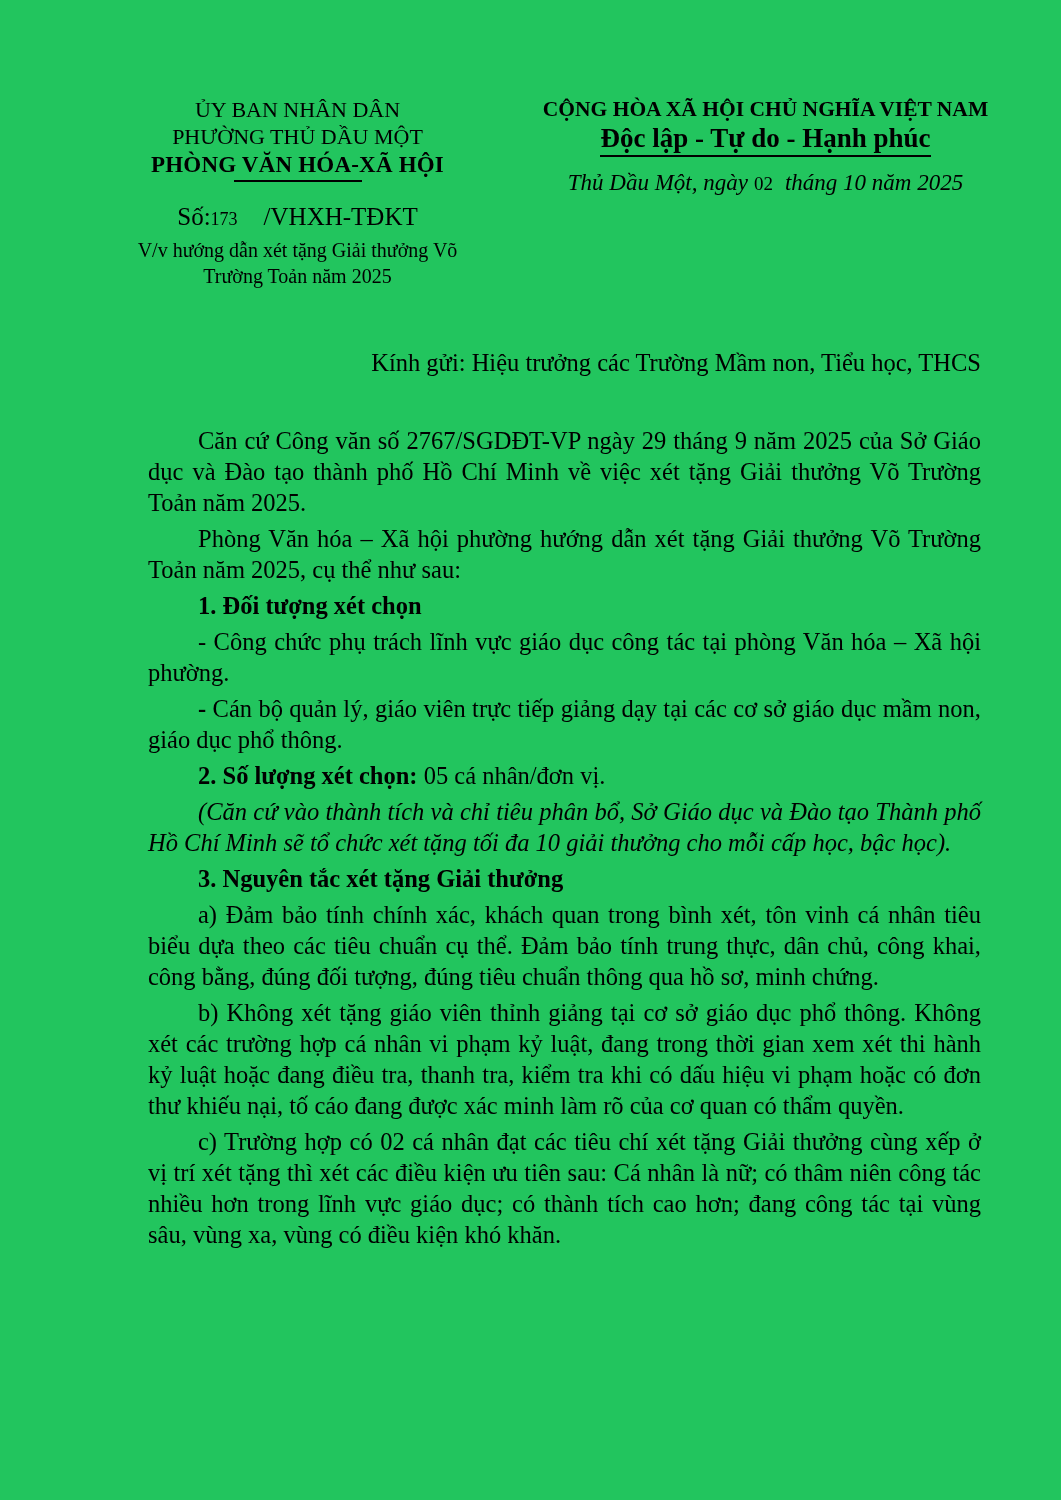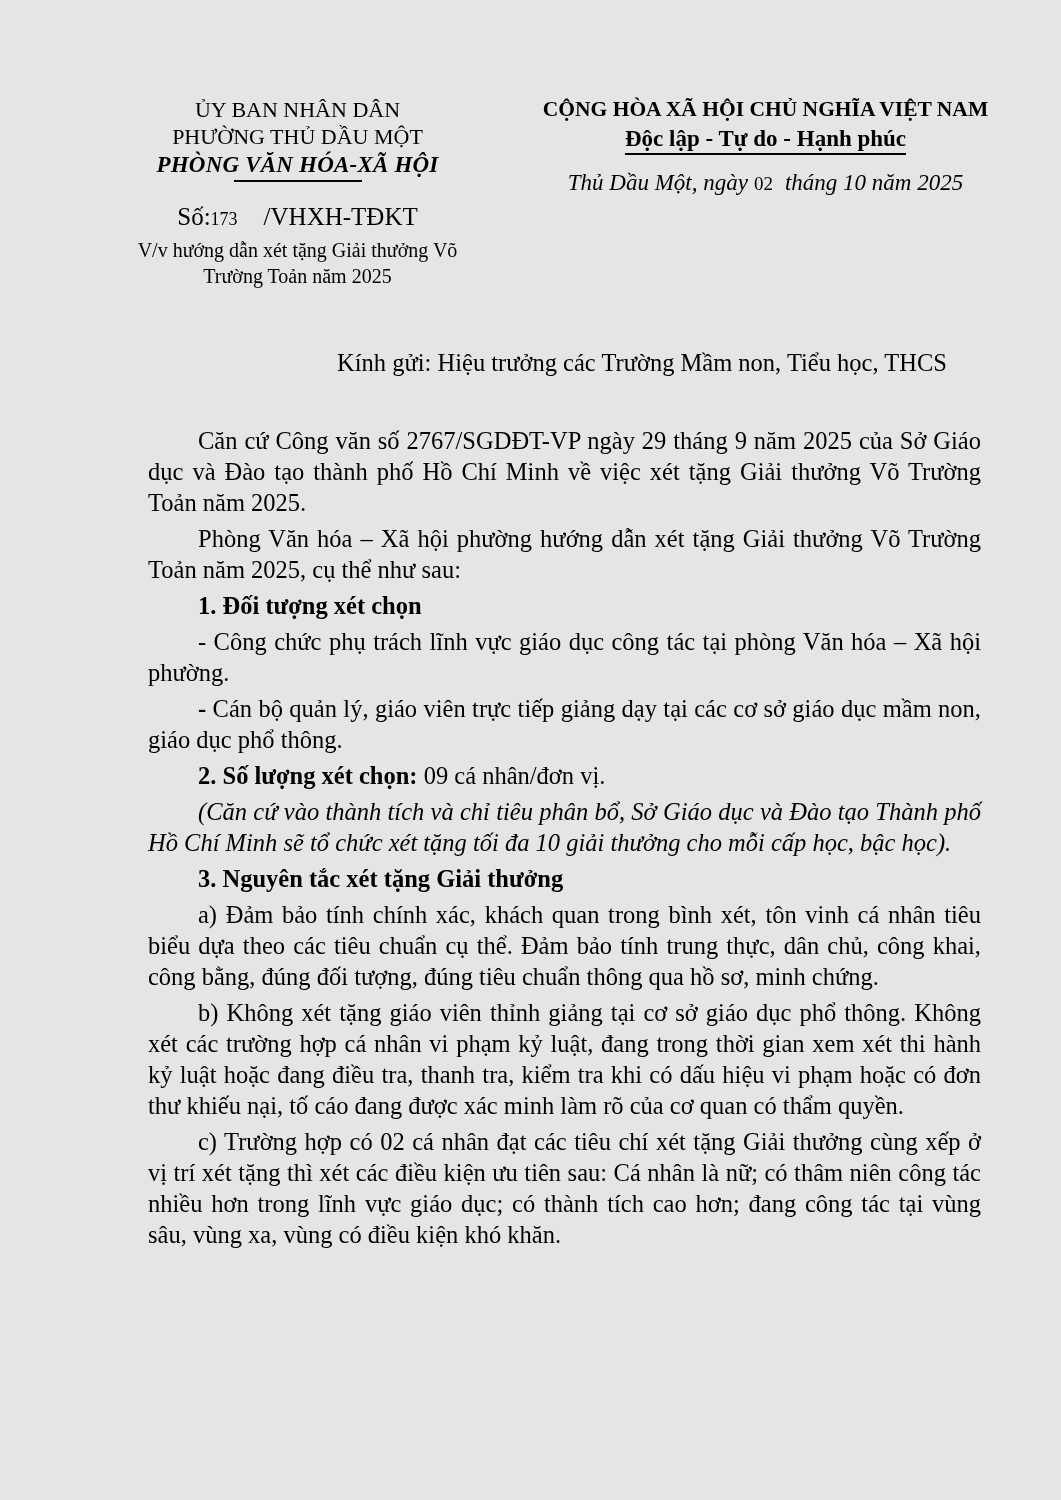--- a/index.html
+++ b/index.html
@@ -1,63 +1,63 @@
 <!DOCTYPE html>
 <html><head>
 <meta charset="utf-8">
 <style>
   html, body { margin: 0; padding: 0; background: #ffffff; }
   .page {
     position: relative;
     width: 1061px;
     height: 1500px;
-    background: #e5e5e5;
+    background: #22c55e;
     color: #000000;
     font-family: "Liberation Serif", "DejaVu Serif", serif;
     overflow: hidden;
   }
   .header { display: flex; padding-top: 96px; }
   .header-left {
     width: 395px;
     margin-left: 100px;
     text-align: center;
     font-size: 22px;
     line-height: 27px;
   }
-  .org-name { font-size: 23px; font-weight: bold; line-height: 29px; letter-spacing: 0.2px; font-style: italic; }
+  .org-name { font-size: 23px; font-weight: bold; line-height: 29px; letter-spacing: 0.2px; }
   .org-underline {
     width: 128px; height: 0;
     border-bottom: 2px solid #000;
     margin: 1px auto 0 auto;
   }
   .doc-number { margin-top: 20px; font-size: 25px; line-height: 30px; white-space: nowrap; }
   .doc-number .num { font-size: 18px; }
   .doc-number .code { margin-left: 26px; }
   .subject { font-size: 20px; line-height: 26px; }
   .subject-first { margin-top: 3px; }
 
   .header-right {
     width: 485px;
     margin-left: 28px;
     text-align: center;
   }
   .nat1 { font-size: 21.5px; font-weight: bold; line-height: 27px; white-space: nowrap; }
-  .nat2 { font-size: 23px; font-weight: bold; margin-top: 1px; line-height: 29px; }
+  .nat2 { font-size: 27px; font-weight: bold; margin-top: 1px; line-height: 29px; }
   .nat2 .underlined { border-bottom: 2px solid #000; padding-bottom: 2px; }
   .dateline { font-size: 23px; font-style: italic; margin-top: 17px; white-space: nowrap; }
   .dateline .day { font-style: normal; font-size: 19px; margin-left: 6px; margin-right: 12px; }
 
   .body-block {
     margin: 58px 80px 0 148px;
     font-size: 24.5px;
     line-height: 31px;
     text-align: justify;
   }
   .salutation { margin-bottom: 47px; }
-  .sal1 { margin-left: 155px; text-align: center; }
+  .sal1 { margin-left: 155px; text-align: right; }
   .sal2 { margin-left: 270px; text-align: left; }
 
   .para { margin: 5px 0 0 0; text-indent: 50px; }
   .bold { font-weight: bold; }
   .italic { font-style: italic; }
 </style>
 </head>
 <body>
 
 <div class="page">
@@ -94,21 +94,21 @@
 
     <p class="para">Căn cứ Công văn số 2767/SGDĐT-VP ngày 29 tháng 9 năm 2025 của Sở Giáo dục và Đào tạo thành phố Hồ Chí Minh về việc xét tặng Giải thưởng Võ Trường Toản năm 2025.</p>
     <p class="para">Phòng Văn hóa – Xã hội phường hướng dẫn xét tặng Giải thưởng Võ Trường Toản năm 2025, cụ thể như sau:</p>
 
     <p class="para bold">1. Đối tượng xét chọn</p>
 
     <p class="para">- Công chức phụ trách lĩnh vực giáo dục công tác tại phòng Văn hóa – Xã hội phường.</p>
 
     <p class="para"><span class="bold">- </span><span>Cán bộ quản lý, giáo viên trực tiếp giảng dạy tại các cơ sở giáo dục mầm non, giáo dục phổ thông.</span></p>
 
-    <p class="para"><span class="bold">2. Số lượng xét chọn:</span><span> 09 cá nhân/đơn vị.</span></p>
+    <p class="para"><span class="bold">2. Số lượng xét chọn:</span><span> 05 cá nhân/đơn vị.</span></p>
 
     <p class="para italic">(Căn cứ vào thành tích và chỉ tiêu phân bổ, Sở Giáo dục và Đào tạo Thành phố Hồ Chí Minh sẽ tổ chức xét tặng tối đa 10 giải thưởng cho mỗi cấp học, bậc học).</p>
 
     <p class="para bold">3. Nguyên tắc xét tặng Giải thưởng</p>
 
     <p class="para">a) Đảm bảo tính chính xác, khách quan trong bình xét, tôn vinh cá nhân tiêu biểu dựa theo các tiêu chuẩn cụ thể. Đảm bảo tính trung thực, dân chủ, công khai, công bằng, đúng đối tượng, đúng tiêu chuẩn thông qua hồ sơ, minh chứng.</p>
     <p class="para">b) Không xét tặng giáo viên thỉnh giảng tại cơ sở giáo dục phổ thông. Không xét các trường hợp cá nhân vi phạm kỷ luật, đang trong thời gian xem xét thi hành kỷ luật hoặc đang điều tra, thanh tra, kiểm tra khi có dấu hiệu vi phạm hoặc có đơn thư khiếu nại, tố cáo đang được xác minh làm rõ của cơ quan có thẩm quyền.</p>
     <p class="para">c) Trường hợp có 02 cá nhân đạt các tiêu chí xét tặng Giải thưởng cùng xếp ở vị trí xét tặng thì xét các điều kiện ưu tiên sau: Cá nhân là nữ; có thâm niên công tác nhiều hơn trong lĩnh vực giáo dục; có thành tích cao hơn; đang công tác tại vùng sâu, vùng xa, vùng có điều kiện khó khăn.</p>
 
   </div>

